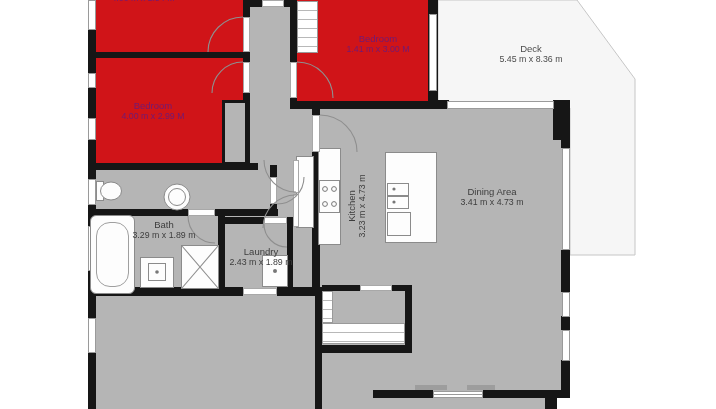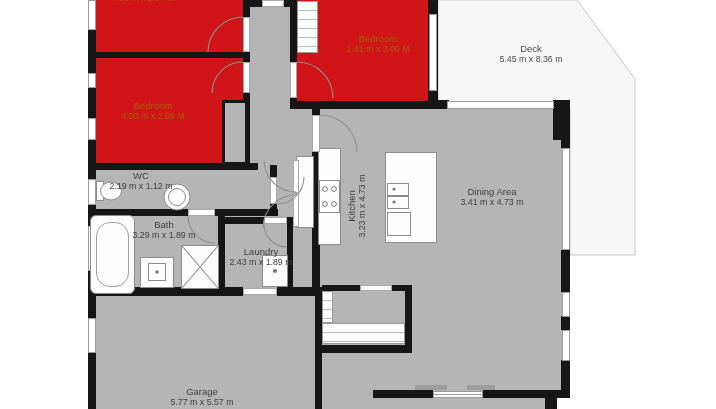--- a/index.html
+++ b/index.html
@@ -18,21 +18,21 @@
   .closet{position:absolute;background:#b5b5b5;border:3px solid #161616;z-index:6;}
   .tick{position:absolute;background:#9d9d9d;z-index:6;}
   .shelf{position:absolute;background:repeating-linear-gradient(to bottom,#fff 0 8px,#b8b8b8 8px 9px);
          border:1px solid #9a9a9a;z-index:6;}
   .svgo{position:absolute;left:0;top:0;z-index:8;pointer-events:none;}
   .svgu{position:absolute;left:0;top:0;z-index:1;}
   .lbl{position:absolute;z-index:9;text-align:center;white-space:nowrap;transform:translateX(-50%);}
   .lbl .rn{font-size:9.5px;line-height:11px;}
   .lbl .rd{font-size:8.8px;line-height:11px;}
   .on-gray{color:#3d3d3d;}
-  .on-red{color:#a16207;}
+  .on-red{color:#701a75;}
   .on-deck{color:#4c4c4c;}
   .rot{transform:translateX(-50%) rotate(-90deg);}
 </style>
 </head>
 <body>
 
 <div class="plan">
 
   <svg class="svgu" width="716" height="409">
     <path d="M438,0 L577,0 L635,79 L635,255 L570,255 L570,108 L438,108 Z" fill="#f6f6f6" stroke="#c6c6c6" stroke-width="1"></path>
@@ -176,24 +176,20 @@
   <div class="lbl on-red" style="left:378px;top:33px;">
     <div class="rn">Bedroom</div>
     <div class="rd">1.41 m x 3.00 M</div>
   </div>
 
   <div class="lbl on-deck" style="left:531px;top:43px;">
     <div class="rn">Deck</div>
     <div class="rd">5.45 m x 8.36 m</div>
   </div>
 
-  <div class="lbl on-gray" style="left:141px;top:170px;">
-    <div class="rn">WC</div>
-    <div class="rd">2.19 m x 1.12 m</div>
-  </div>
 
   <div class="lbl on-gray" style="left:164px;top:219px;">
     <div class="rn">Bath</div>
     <div class="rd">3.29 m x 1.89 m</div>
   </div>
 
   <div class="lbl on-gray" style="left:261px;top:246px;">
     <div class="rn">Laundry</div>
     <div class="rd">2.43 m x 1.89 m</div>
   </div>
@@ -203,18 +199,14 @@
     <div class="rd">3.23 m x 4.73 m</div>
   </div>
 
   <div class="lbl on-gray" style="left:492px;top:186px;">
     <div class="rn">Dining Area</div>
     <div class="rd">3.41 m x 4.73 m</div>
   </div>
 
 
 
-  <div class="lbl on-gray" style="left:202px;top:386px;">
-    <div class="rn">Garage</div>
-    <div class="rd">5.77 m x 5.57 m</div>
-  </div>
 
 </div>
 
 </body></html>

